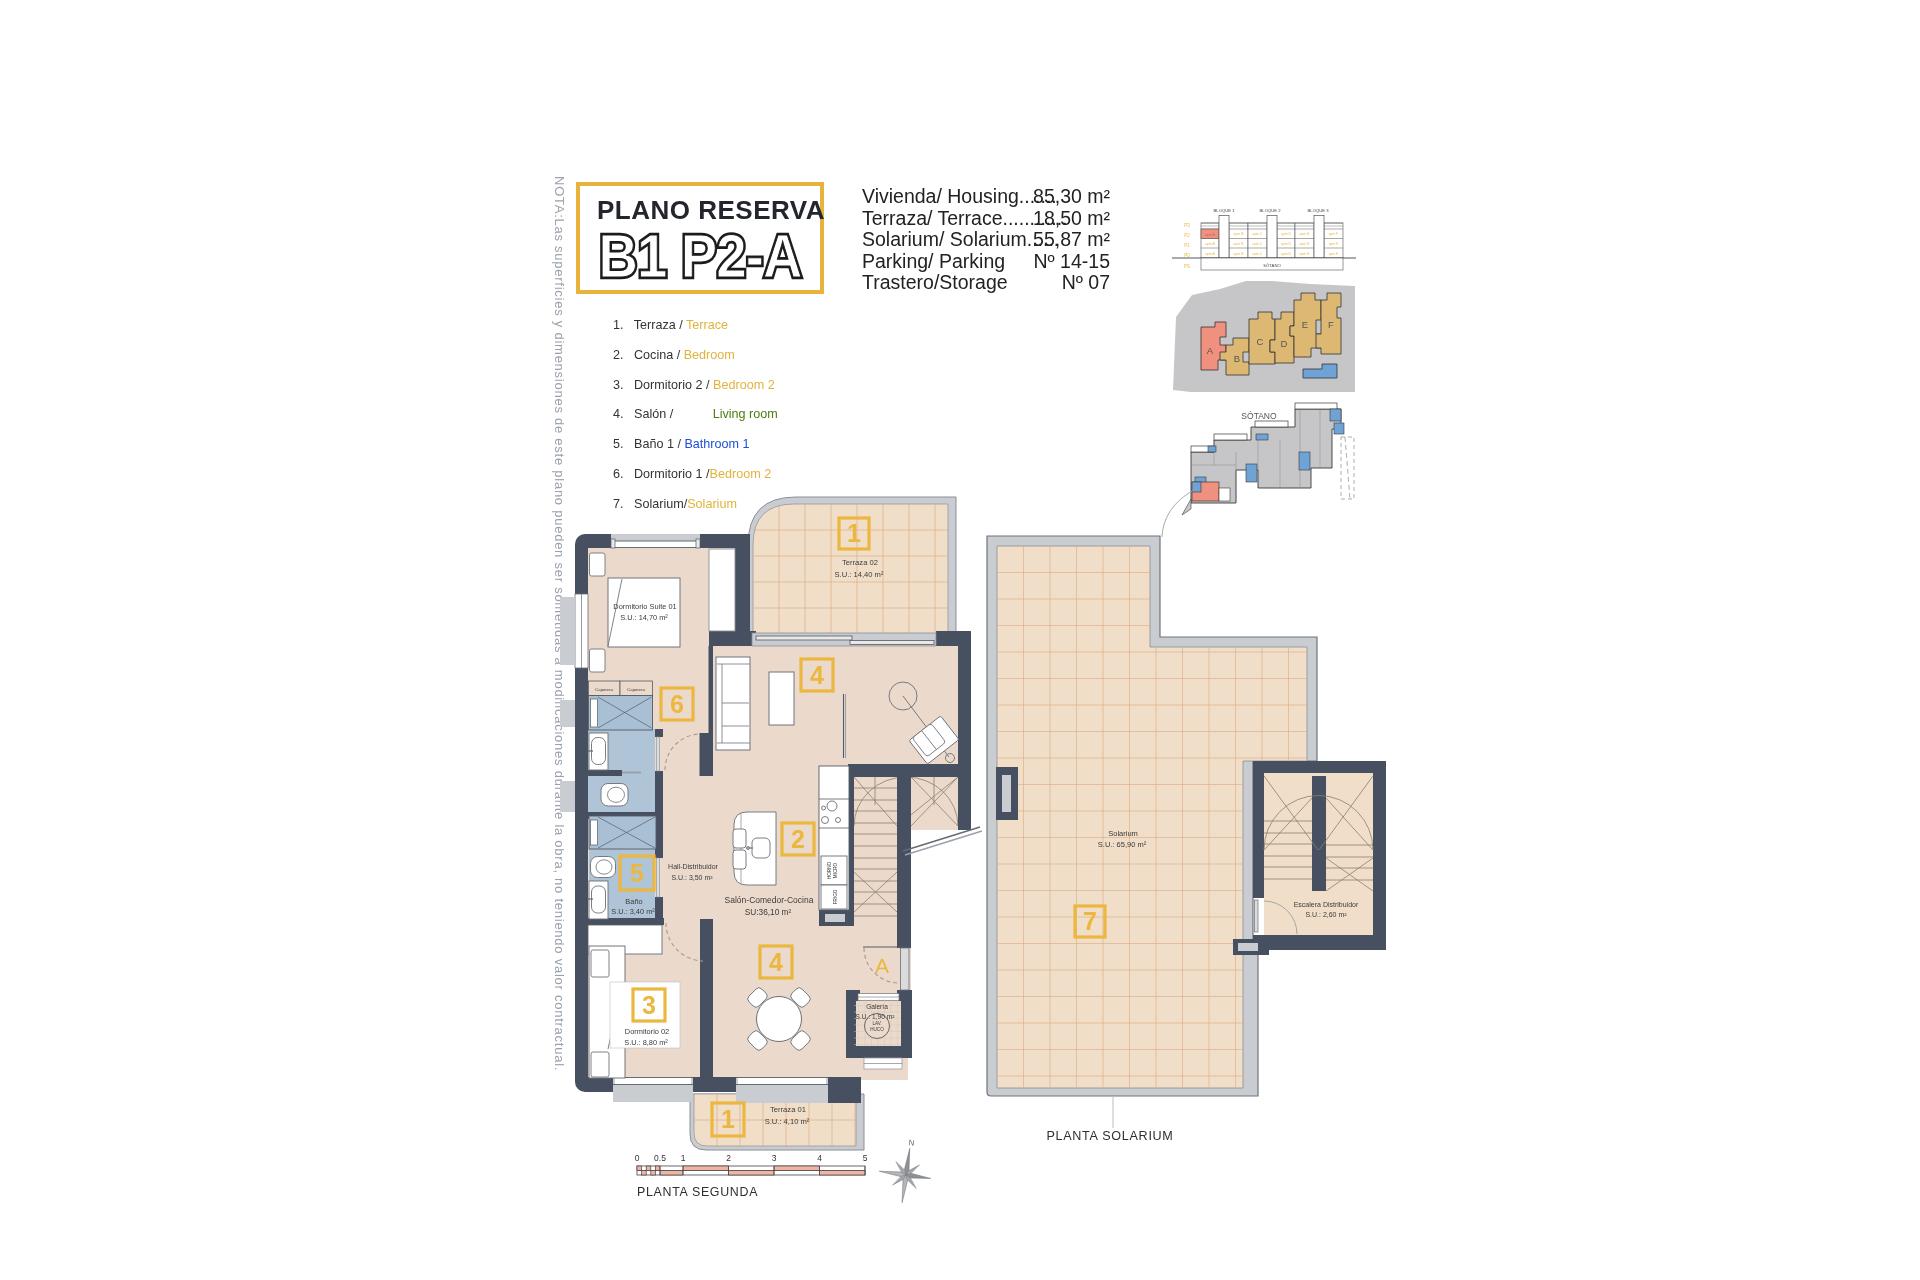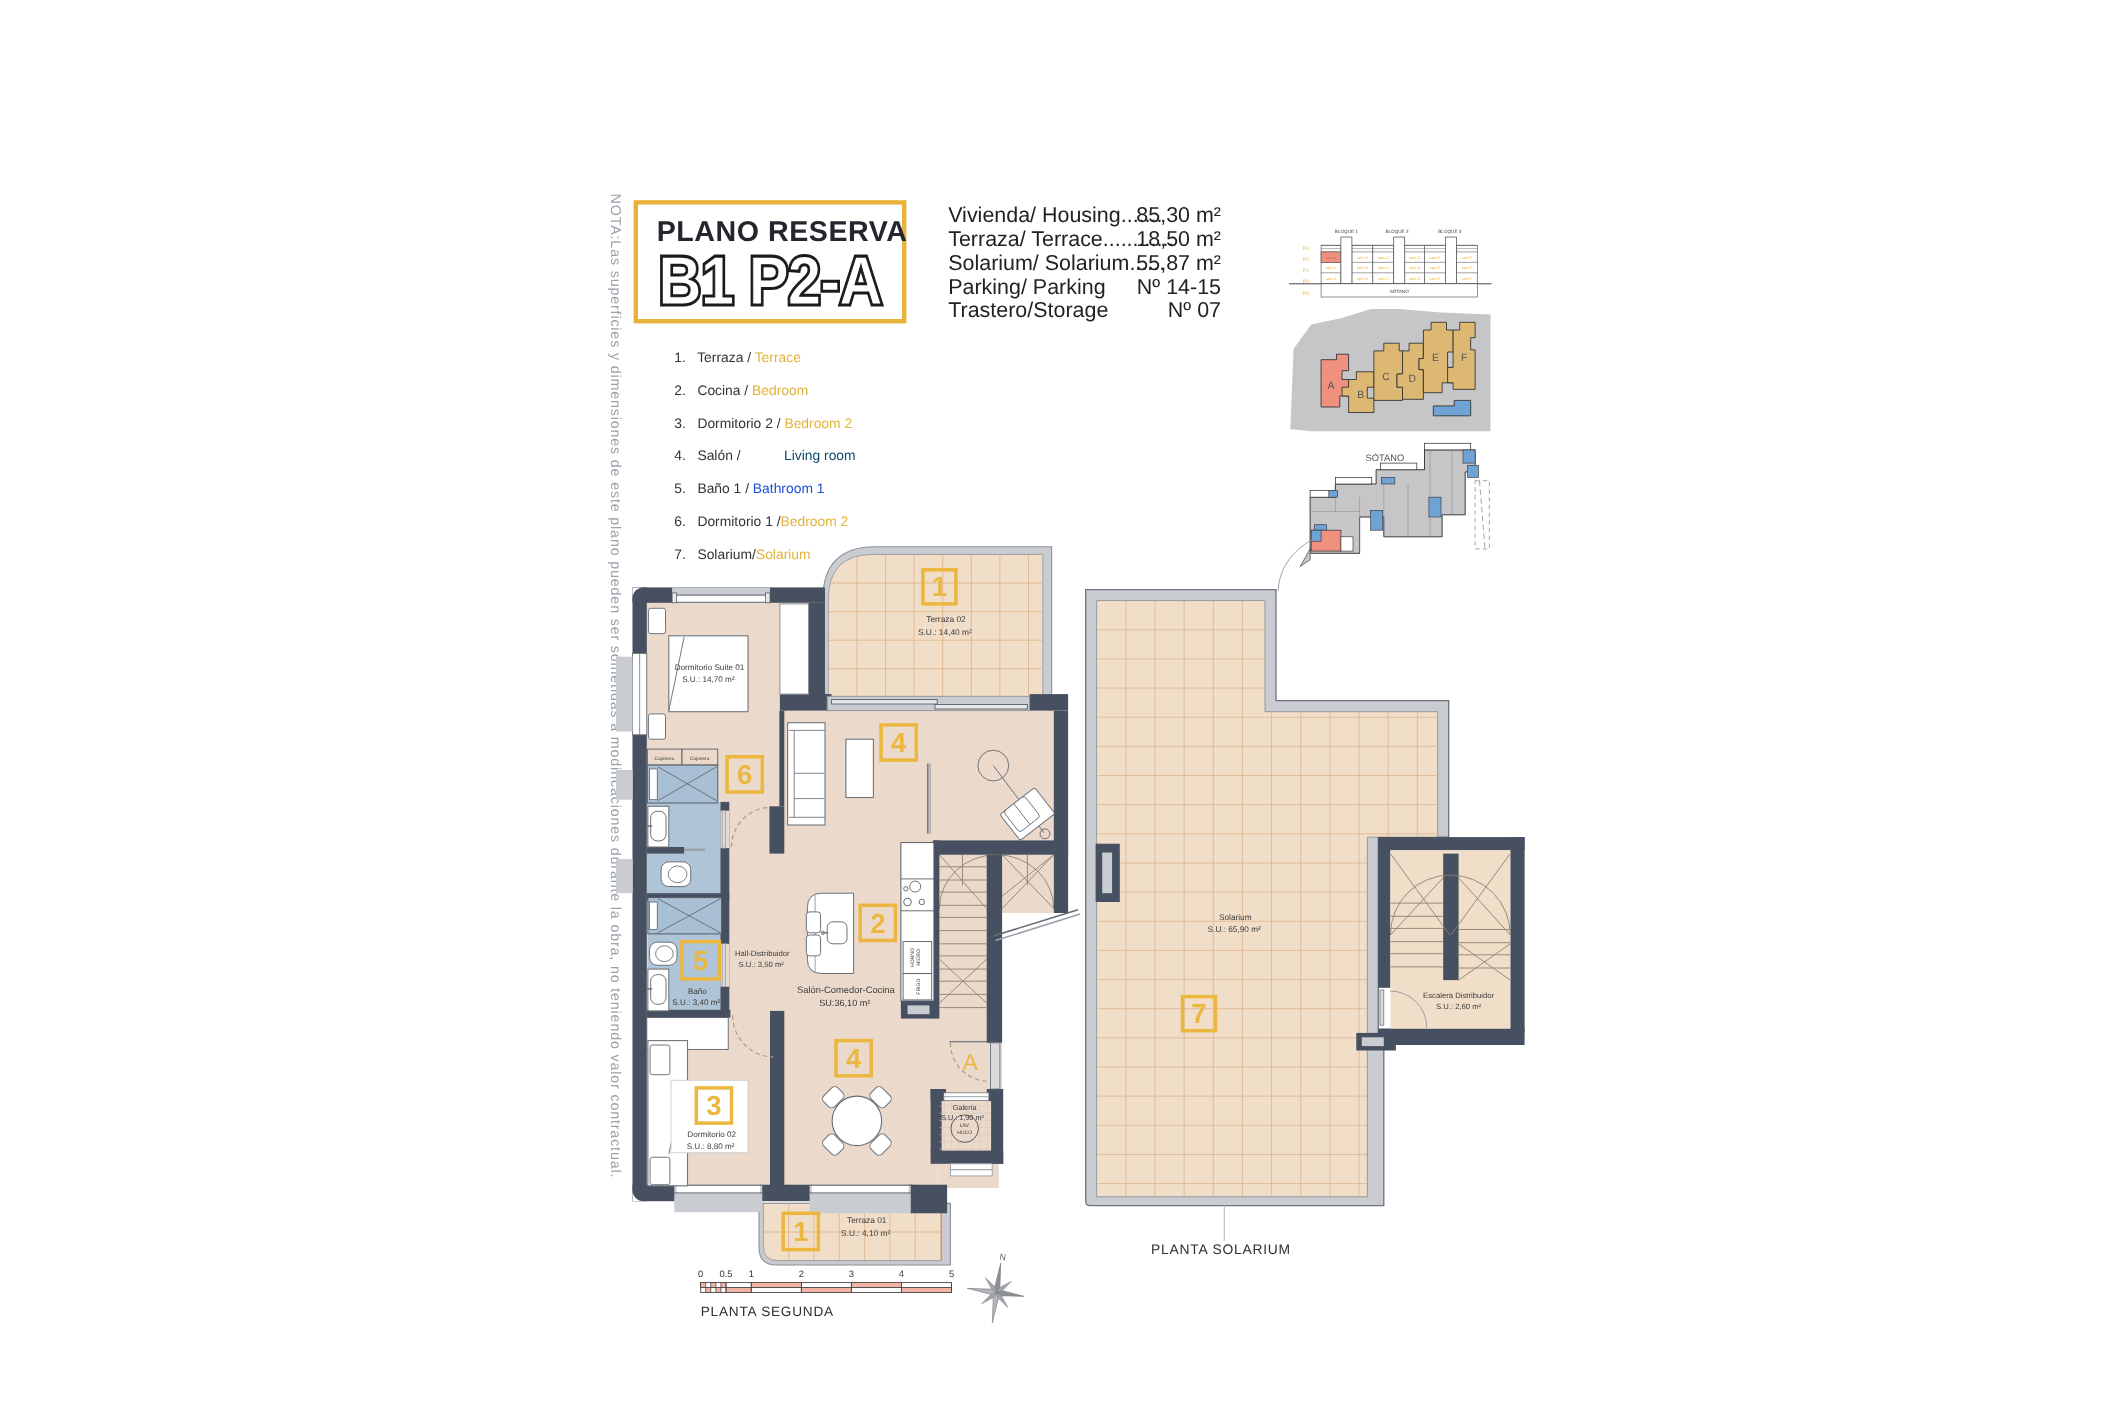--- a/index.html
+++ b/index.html
@@ -23,21 +23,21 @@
   <div style="position:relative;">Terraza/ Terrace............<span style="position:absolute;right:0;">18,50 m²</span></div>
   <div style="position:relative;">Solarium/ Solarium......<span style="position:absolute;right:0;">55,87 m²</span></div>
   <div style="position:relative;">Parking/ Parking<span style="position:absolute;right:0;">Nº 14-15</span></div>
   <div style="position:relative;">Trastero/Storage<span style="position:absolute;right:0;">Nº 07</span></div>
 </div>
 
 <div class="abs" style="left:587px;top:311px;font-size:12.6px;color:#333;line-height:29.8px;white-space:nowrap;margin-left:26px;">
   <div>1.&nbsp;&nbsp; Terraza / <span style="color:#E2B33C;">Terrace</span></div>
   <div>2.&nbsp;&nbsp; Cocina / <span style="color:#E2B33C;">Bedroom</span></div>
   <div>3.&nbsp;&nbsp; Dormitorio 2 / <span style="color:#E2B33C;">Bedroom 2</span></div>
-  <div>4.&nbsp;&nbsp; Salón / <span style="color:#0c4a6e;padding-left:36px;">Living room</span></div>
+  <div>4.&nbsp;&nbsp; Salón / <span style="color:#4d7c0f;padding-left:36px;">Living room</span></div>
   <div>5.&nbsp;&nbsp; Baño 1 / <span style="color:#1d4ed8;">Bathroom 1</span></div>
   <div>6.&nbsp;&nbsp; Dormitorio 1 /<span style="color:#E2B33C;">Bedroom 2</span></div>
   <div>7.&nbsp;&nbsp; Solarium/<span style="color:#E2B33C;">Solarium</span></div>
 </div>
 
 <div class="abs" style="left:567px;top:176px;width:900px;font-size:13px;color:#9aa1aa;letter-spacing:0.75px;transform-origin:0 0;transform:rotate(90deg);white-space:nowrap;">NOTA:Las superficies y dimensiones de este plano pueden ser sometidas a modificaciones durante la obra, no teniendo valor contractual.</div>
 
 <svg class="abs" style="left:0;top:0;" width="1920" height="1280" viewBox="0 0 1920 1280">
 
 <path d="M748,646 L748,545 Q748,497 796,497 L956,497 L956,646 Z" fill="#C9CCD0" stroke="#8A8F96" stroke-width="1"></path>

